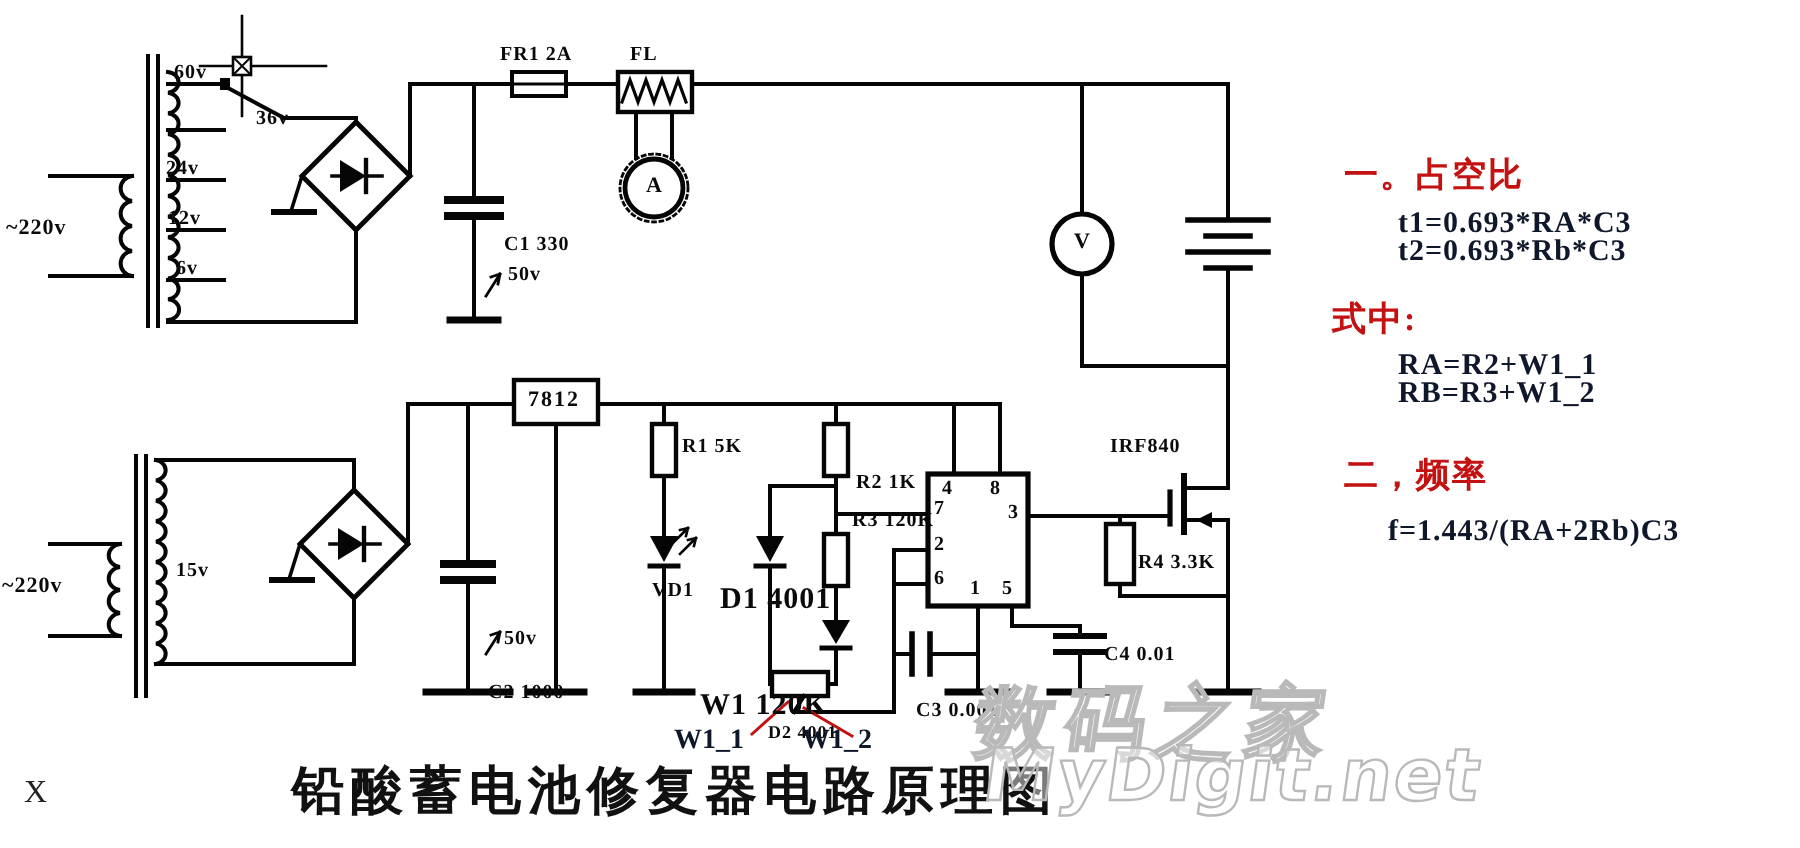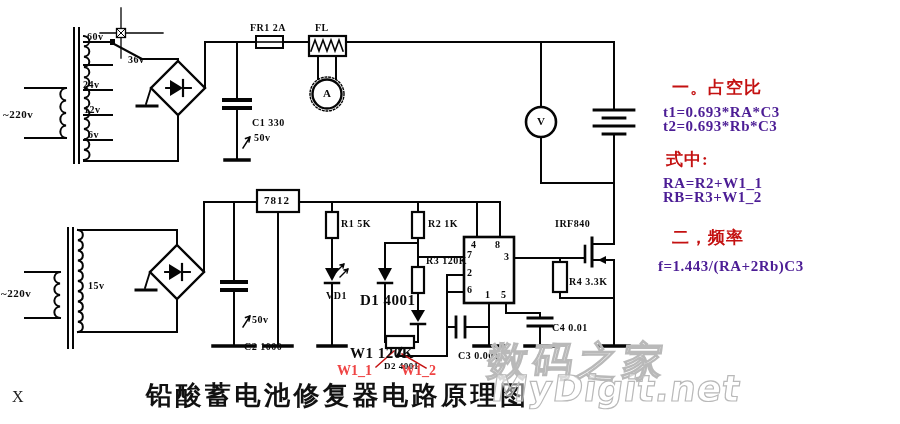--- a/index.html
+++ b/index.html
@@ -4,23 +4,23 @@
 <style>
   html,body{margin:0;padding:0;background:#fff;}
   #stage{position:relative;width:900px;height:424px;background:#ffffff;overflow:hidden;
          font-family:"Liberation Serif","DejaVu Serif",serif;}
   #wires{position:absolute;left:0;top:0;z-index:1;}
   .lbl{position:absolute;z-index:2;color:#0a0a0a;font:bold 10px "Liberation Serif","DejaVu Serif",serif;
        white-space:nowrap;letter-spacing:.5px;}
   .pin{position:absolute;z-index:2;color:#0a0a0a;font:bold 10px "Liberation Serif","DejaVu Serif",serif;}
   .meter{position:absolute;z-index:2;color:#0a0a0a;font:bold 11px "Liberation Serif","DejaVu Serif",serif;}
   .reg{position:absolute;z-index:2;color:#0a0a0a;font:bold 11px "Liberation Serif","DejaVu Serif",serif;letter-spacing:1px;}
-  .red{position:absolute;z-index:2;color:#ef4444;font:bold 14px "Liberation Serif","DejaVu Serif",serif;}
+  .red{position:absolute;z-index:2;color:#0f172a;font:bold 14px "Liberation Serif","DejaVu Serif",serif;}
   .note-h{position:absolute;z-index:2;color:#c41111;font:bold 17px "Liberation Serif","DejaVu Serif",serif;letter-spacing:1px;}
-  .note-f{position:absolute;z-index:2;color:#4c1d95;font:bold 15px "Liberation Serif","DejaVu Serif",serif;letter-spacing:.5px;}
+  .note-f{position:absolute;z-index:2;color:#0f172a;font:bold 15px "Liberation Serif","DejaVu Serif",serif;letter-spacing:.5px;margin-left:36px;}
   #title{position:absolute;left:146px;top:378px;z-index:2;color:#111;
          font:bold 26px "DejaVu Sans","Liberation Sans",sans-serif;letter-spacing:3.5px;}
   #origin-x{position:absolute;left:12px;top:388px;z-index:2;color:#222;
          font:16px "Liberation Serif",serif;}
   .wm{position:absolute;z-index:5;color:rgba(255,255,255,.45);
       -webkit-text-stroke:1.2px #b9b9b9;font-weight:bold;transform:skewX(-8deg);
       font-family:"DejaVu Sans","Liberation Sans",sans-serif;pointer-events:none;}
   #wm1{left:488px;top:334px;font-size:40px;letter-spacing:5px;}
   #wm2{left:492px;top:368px;font-size:36px;letter-spacing:1px;}
 </style>
@@ -226,21 +226,21 @@
   <span class="lbl" style="left:254px;top:132px;">50v</span>
   <span class="meter" style="left:537px;top:115px;">V</span>
 
   <span class="lbl" style="left:1px;top:287px;font-size:11px;">~220v</span>
   <span class="lbl" style="left:88px;top:280px;">15v</span>
   <span class="reg" style="left:264px;top:194px;">7812</span>
   <span class="lbl" style="left:244px;top:300px;margin-top:41px;">C2 1000</span>
   <span class="lbl" style="left:252px;top:314px;">50v</span>
 
   <span class="lbl" style="left:341px;top:218px;">R1 5K</span>
-  <span class="lbl" style="left:428px;top:218px;text-align:center;">R2 1K</span>
+  <span class="lbl" style="left:428px;top:236px;text-align:center;">R2 1K</span>
   <span class="lbl" style="left:426px;top:255px;">R3 120K</span>
   <span class="lbl" style="left:326px;top:290px;">VD1</span>
   <span class="lbl" style="left:360px;top:292px;font-size:15px;">D1 4001</span>
   <span class="lbl" style="left:350px;top:345px;font-size:15px;">W1 120K</span>
   <span class="lbl" style="left:384px;top:361px;font-size:9px;">D2 4001</span>
   <span class="lbl" style="left:555px;top:218px;">IRF840</span>
   <span class="lbl" style="left:569px;top:276px;">R4 3.3K</span>
   <span class="lbl" style="left:458px;top:350px;">C3 0.001</span>
   <span class="lbl" style="left:552px;top:322px;">C4 0.01</span>
 

